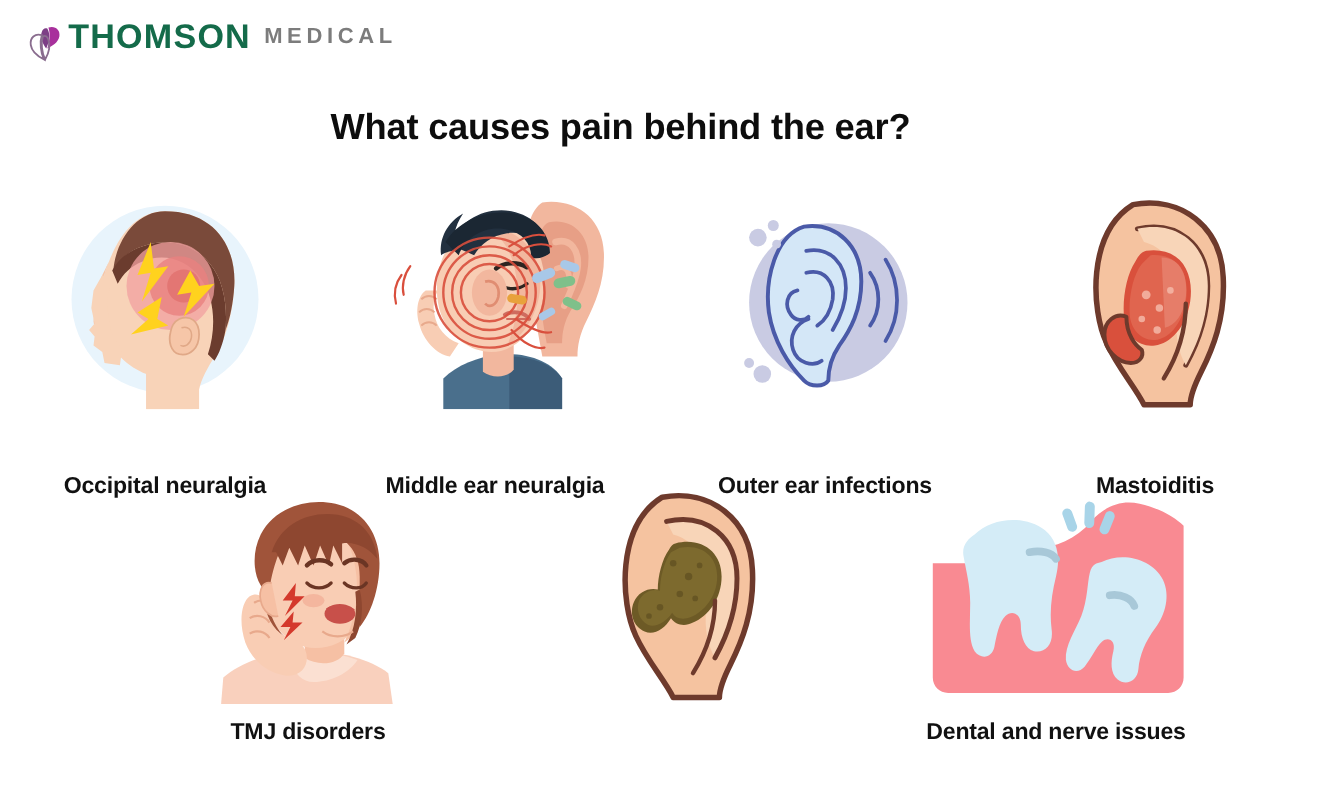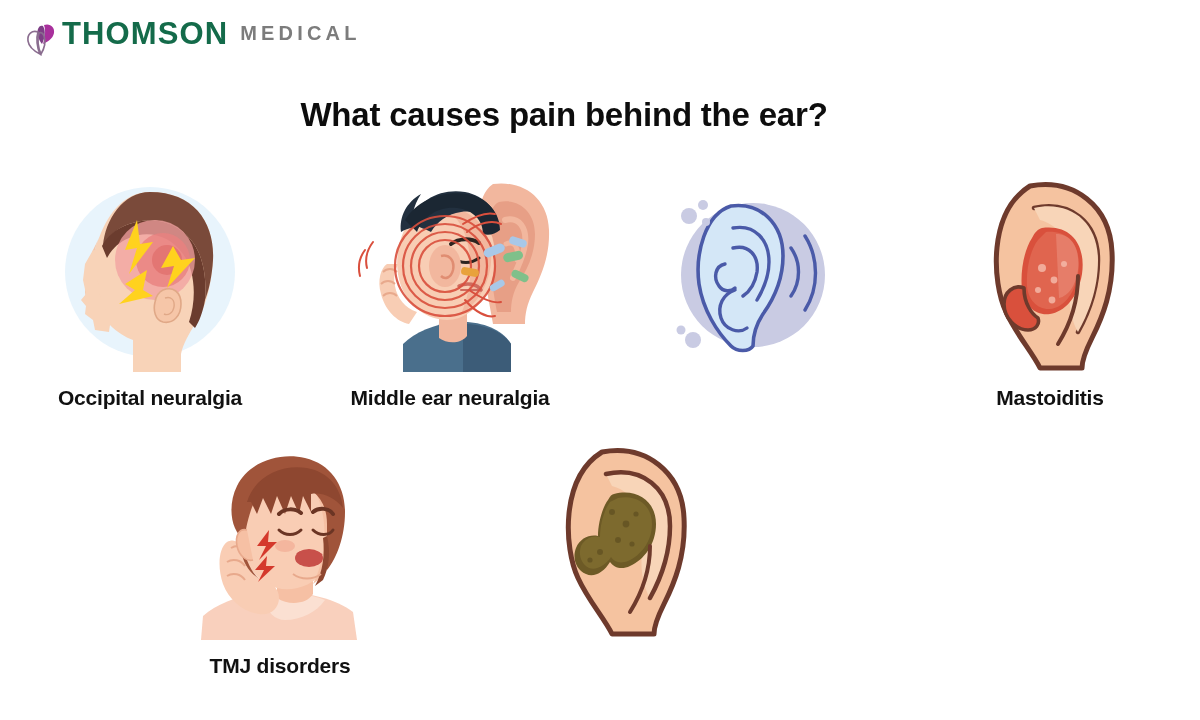--- a/index.html
+++ b/index.html
@@ -33,21 +33,21 @@
   .row{position:absolute;display:flex;width:1200px;}
   .row1{top:172px;left:0;}
   .row2{top:440px;left:0;}
   .cell{display:flex;flex-direction:column;align-items:center;}
   .art{height:200px;display:flex;align-items:flex-end;justify-content:center;}
   .cap{
     margin-top:14px;
     font-size:21px;font-weight:bold;color:#111111;
     text-align:center;white-space:nowrap;letter-spacing:-0.2px;
   }
-  .r1c{width:300px;}
+  .r1c{width:300px;gap:44px;}
   .r2c{width:340px;}
   .spacer-left{width:110px;}
 </style>
 </head>
 <body>
 
 <div class="logo">
   <span class="logo-mark">
     <svg viewBox="0 0 34 40" width="34" height="40">
       <path d="M20 3 C26 1 31 5 30 11 C29 17 23 20 19 22 C21 16 22 9 20 3 Z" fill="#a8309c"></path>
@@ -207,20 +207,21 @@
           <path d="M152 64 C166 86 166 116 152 138"></path>
         </g>
 
         <circle cx="36" cy="44" r="8" fill="#c9cbe3"></circle>
         <circle cx="50" cy="33" r="5" fill="#c9cbe3"></circle>
         <circle cx="53" cy="50" r="4" fill="#c9cbe3"></circle>
         <circle cx="40" cy="168" r="8" fill="#c9cbe3"></circle>
         <circle cx="28" cy="158" r="4.5" fill="#c9cbe3"></circle>
       </svg>
     </div>
+    <div class="cap">Outer ear infections</div>
   </div>
 
   <div class="cell r1c">
     <div class="art">
       <svg width="180" height="200" viewBox="0 0 180 200">
 
         <path d="M70 14 C114 6 150 34 152 80 C154 118 142 146 132 166
                  C124 182 122 190 122 196 L80 196
                  C72 180 56 162 46 140 C32 110 28 40 70 14 Z" fill="#f5c3a0"></path>
         <path d="M70 14 C114 6 150 34 152 80 C154 118 142 146 132 166
@@ -351,13 +352,47 @@
           <circle cx="92" cy="104" r="2.6"></circle>
           <circle cx="60" cy="112" r="3"></circle>
           <circle cx="50" cy="120" r="2.6"></circle>
         </g>
 
         <path d="M110 106 C110 134 100 156 90 172" fill="none" stroke="#6e3a2c" stroke-width="4" stroke-linecap="round"></path>
       </svg>
     </div>
   </div>
 
+  <div class="cell r2c">
+    <div class="art">
+      <svg width="240" height="200" viewBox="0 0 240 200">
+
+        <path d="M8 72 L60 72 C70 64 84 58 100 58 C120 58 138 50 152 34
+                 C164 20 180 14 196 18 C214 22 228 30 236 38
+                 L236 176 C236 184 230 190 222 190 L22 190
+                 C14 190 8 184 8 176 Z" fill="#f98a92"></path>
+
+        <path d="M46 46 C62 30 92 28 110 42 C122 52 124 68 120 84
+                 C116 100 114 116 116 132 C118 146 110 154 100 152
+                 C92 150 88 140 88 128 C88 118 80 114 74 120
+                 C68 126 66 138 64 148 C62 158 52 160 46 152
+                 C40 142 42 124 42 108 C42 92 38 78 36 66
+                 C34 56 40 50 46 46 Z" fill="#d4ecf7"></path>
+        <path d="M96 62 C106 60 116 62 120 68" fill="none" stroke="#a8c8d8" stroke-width="7" stroke-linecap="round"></path>
+
+        <path d="M150 76 C166 62 194 62 208 78 C218 90 218 108 212 122
+                 C206 136 204 150 206 162 C208 174 198 180 190 176
+                 C182 172 180 162 180 152 C180 142 172 140 168 146
+                 C164 152 162 164 158 172 C154 180 144 180 140 170
+                 C136 158 142 142 144 128 C146 112 142 98 142 88
+                 C142 80 146 78 150 76 Z" fill="#d4ecf7" transform="rotate(14 176 120)"></path>
+        <path d="M168 104 C178 100 188 102 192 108" fill="none" stroke="#a8c8d8" stroke-width="7" stroke-linecap="round" transform="rotate(14 180 106)"></path>
+
+        <g fill="#a8d4e8">
+          <rect x="128" y="22" width="9" height="22" rx="4.5" transform="rotate(-20 132 33)"></rect>
+          <rect x="146" y="16" width="9" height="24" rx="4.5" transform="rotate(2 150 28)"></rect>
+          <rect x="162" y="24" width="9" height="22" rx="4.5" transform="rotate(22 166 35)"></rect>
+        </g>
+      </svg>
+    </div>
+    <div class="cap">Dental and nerve issues</div>
+  </div>
 </div>
 
 </body></html>

